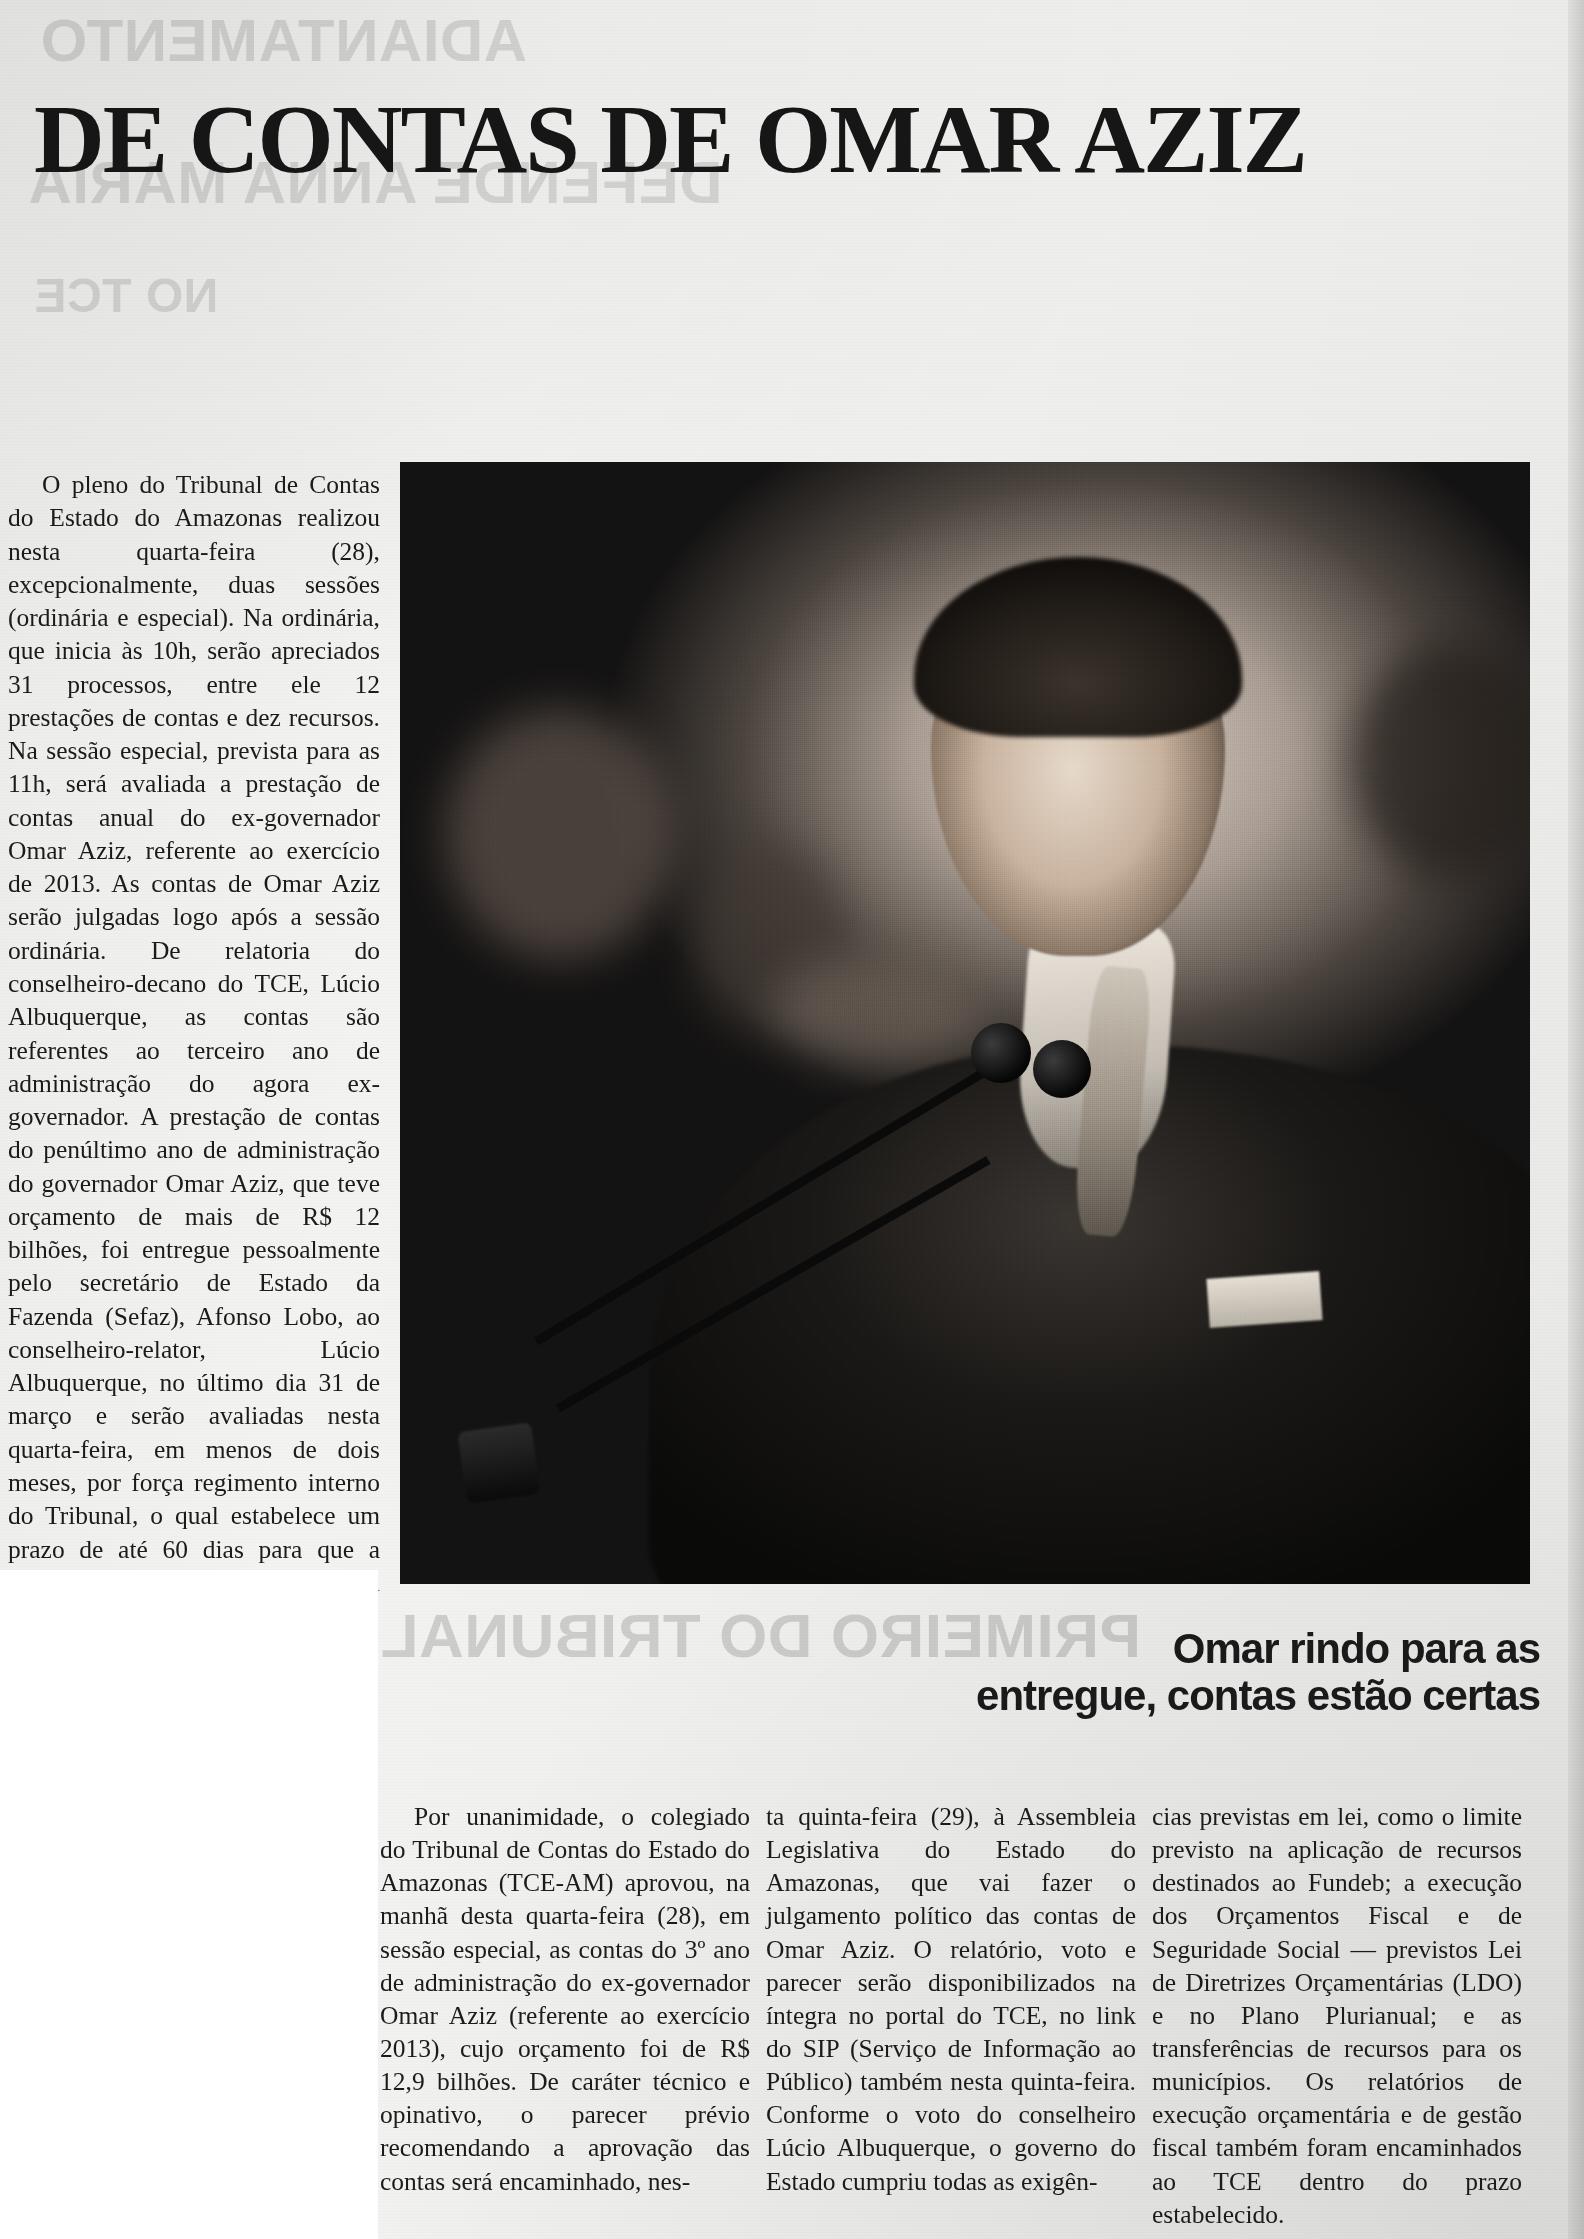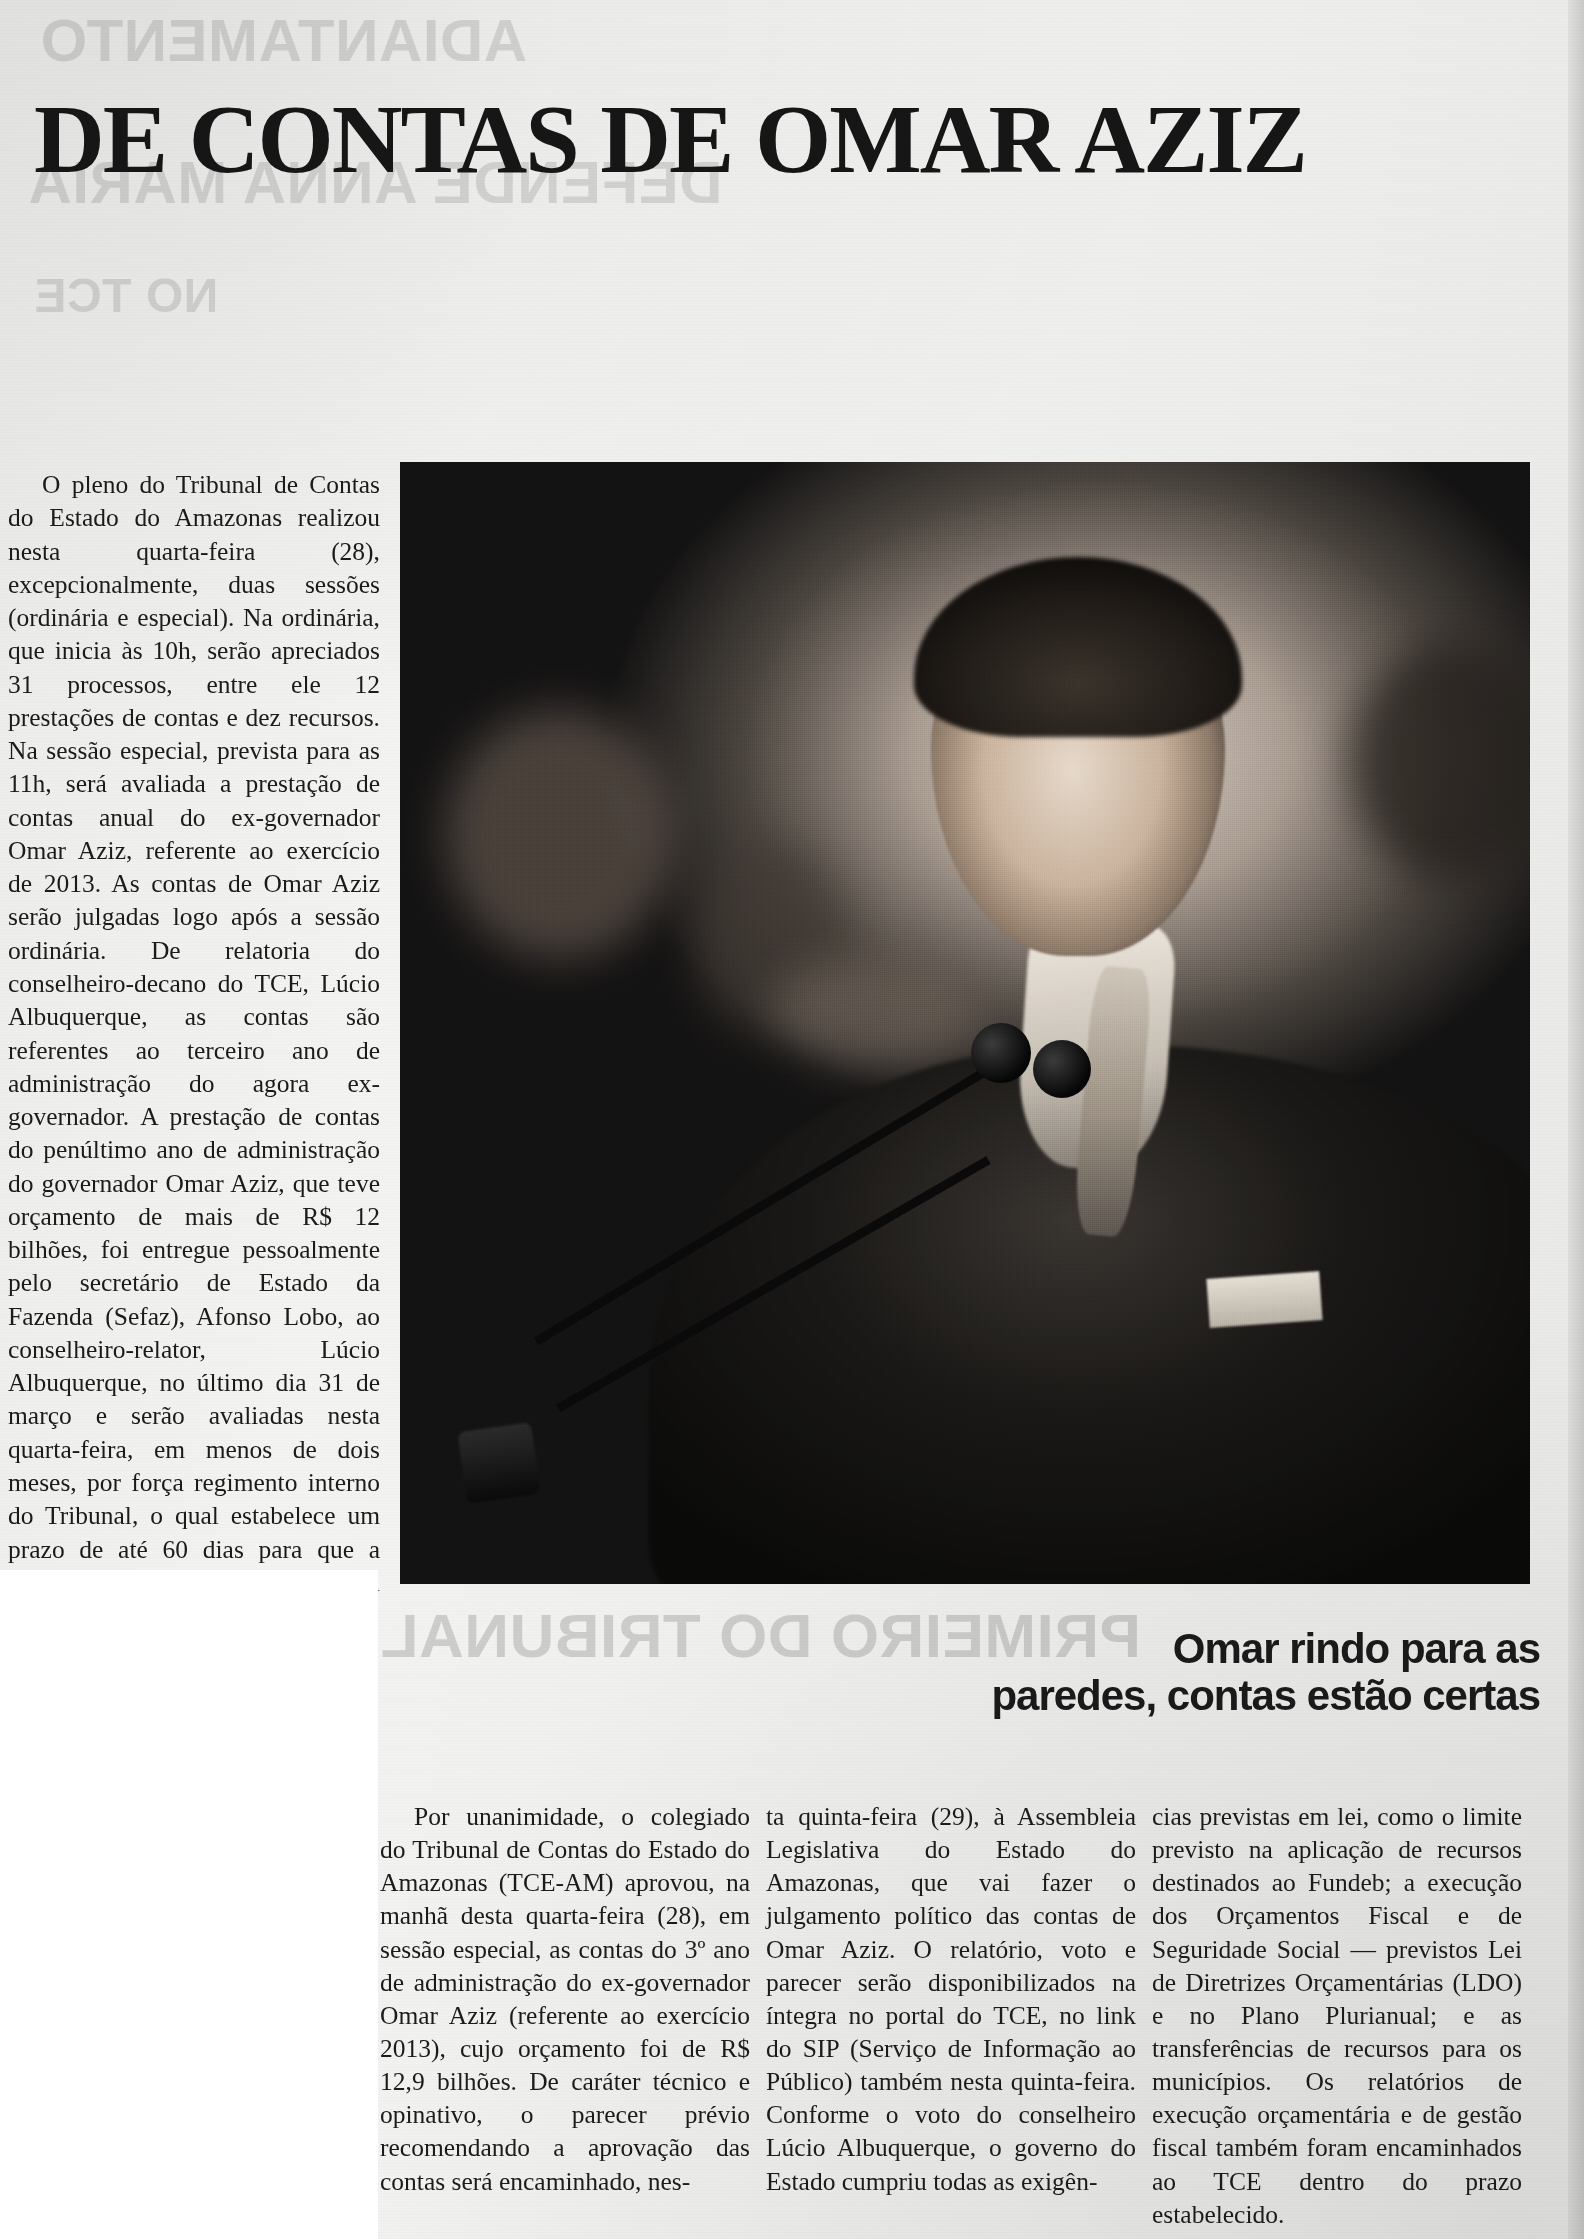--- a/index.html
+++ b/index.html
@@ -309,21 +309,21 @@
     <div class="mic-head mh2"></div>
     <div class="mic-base"></div>
     <div class="grain"></div>
   </div>
 </div>
 
 <div class="gutter-white"></div>
 
 <h2 class="subhead">
   <span class="s1">Omar rindo para as</span>
-  <span class="s2">paredes, contas estão certas</span>
+  <span class="s2">entregue, contas estão certas</span>
 </h2>
 
 <div class="cols">
   <div class="col first">
     <p>Por unanimidade, o colegiado do Tribunal de Contas do Estado do Amazonas (TCE-AM) aprovou, na manhã desta quarta-feira (28), em sessão especial, as contas do 3º ano de administração do ex-governador Omar Aziz (referente ao exercício 2013), cujo orçamento foi de R$ 12,9 bilhões. De caráter técnico e opinativo, o parecer prévio recomendando a aprovação das contas será encaminhado, nes-</p>
   </div>
   <div class="col">
     <p>ta quinta-feira (29), à Assembleia Legislativa do Estado do Amazonas, que vai fazer o julgamento político das contas de Omar Aziz. O relatório, voto e parecer serão disponibilizados na íntegra no portal do TCE, no link do SIP (Serviço de Informação ao Público) também nesta quinta-feira. Conforme o voto do conselheiro Lúcio Albuquerque, o governo do Estado cumpriu todas as exigên-</p>
   </div>
   <div class="col">

